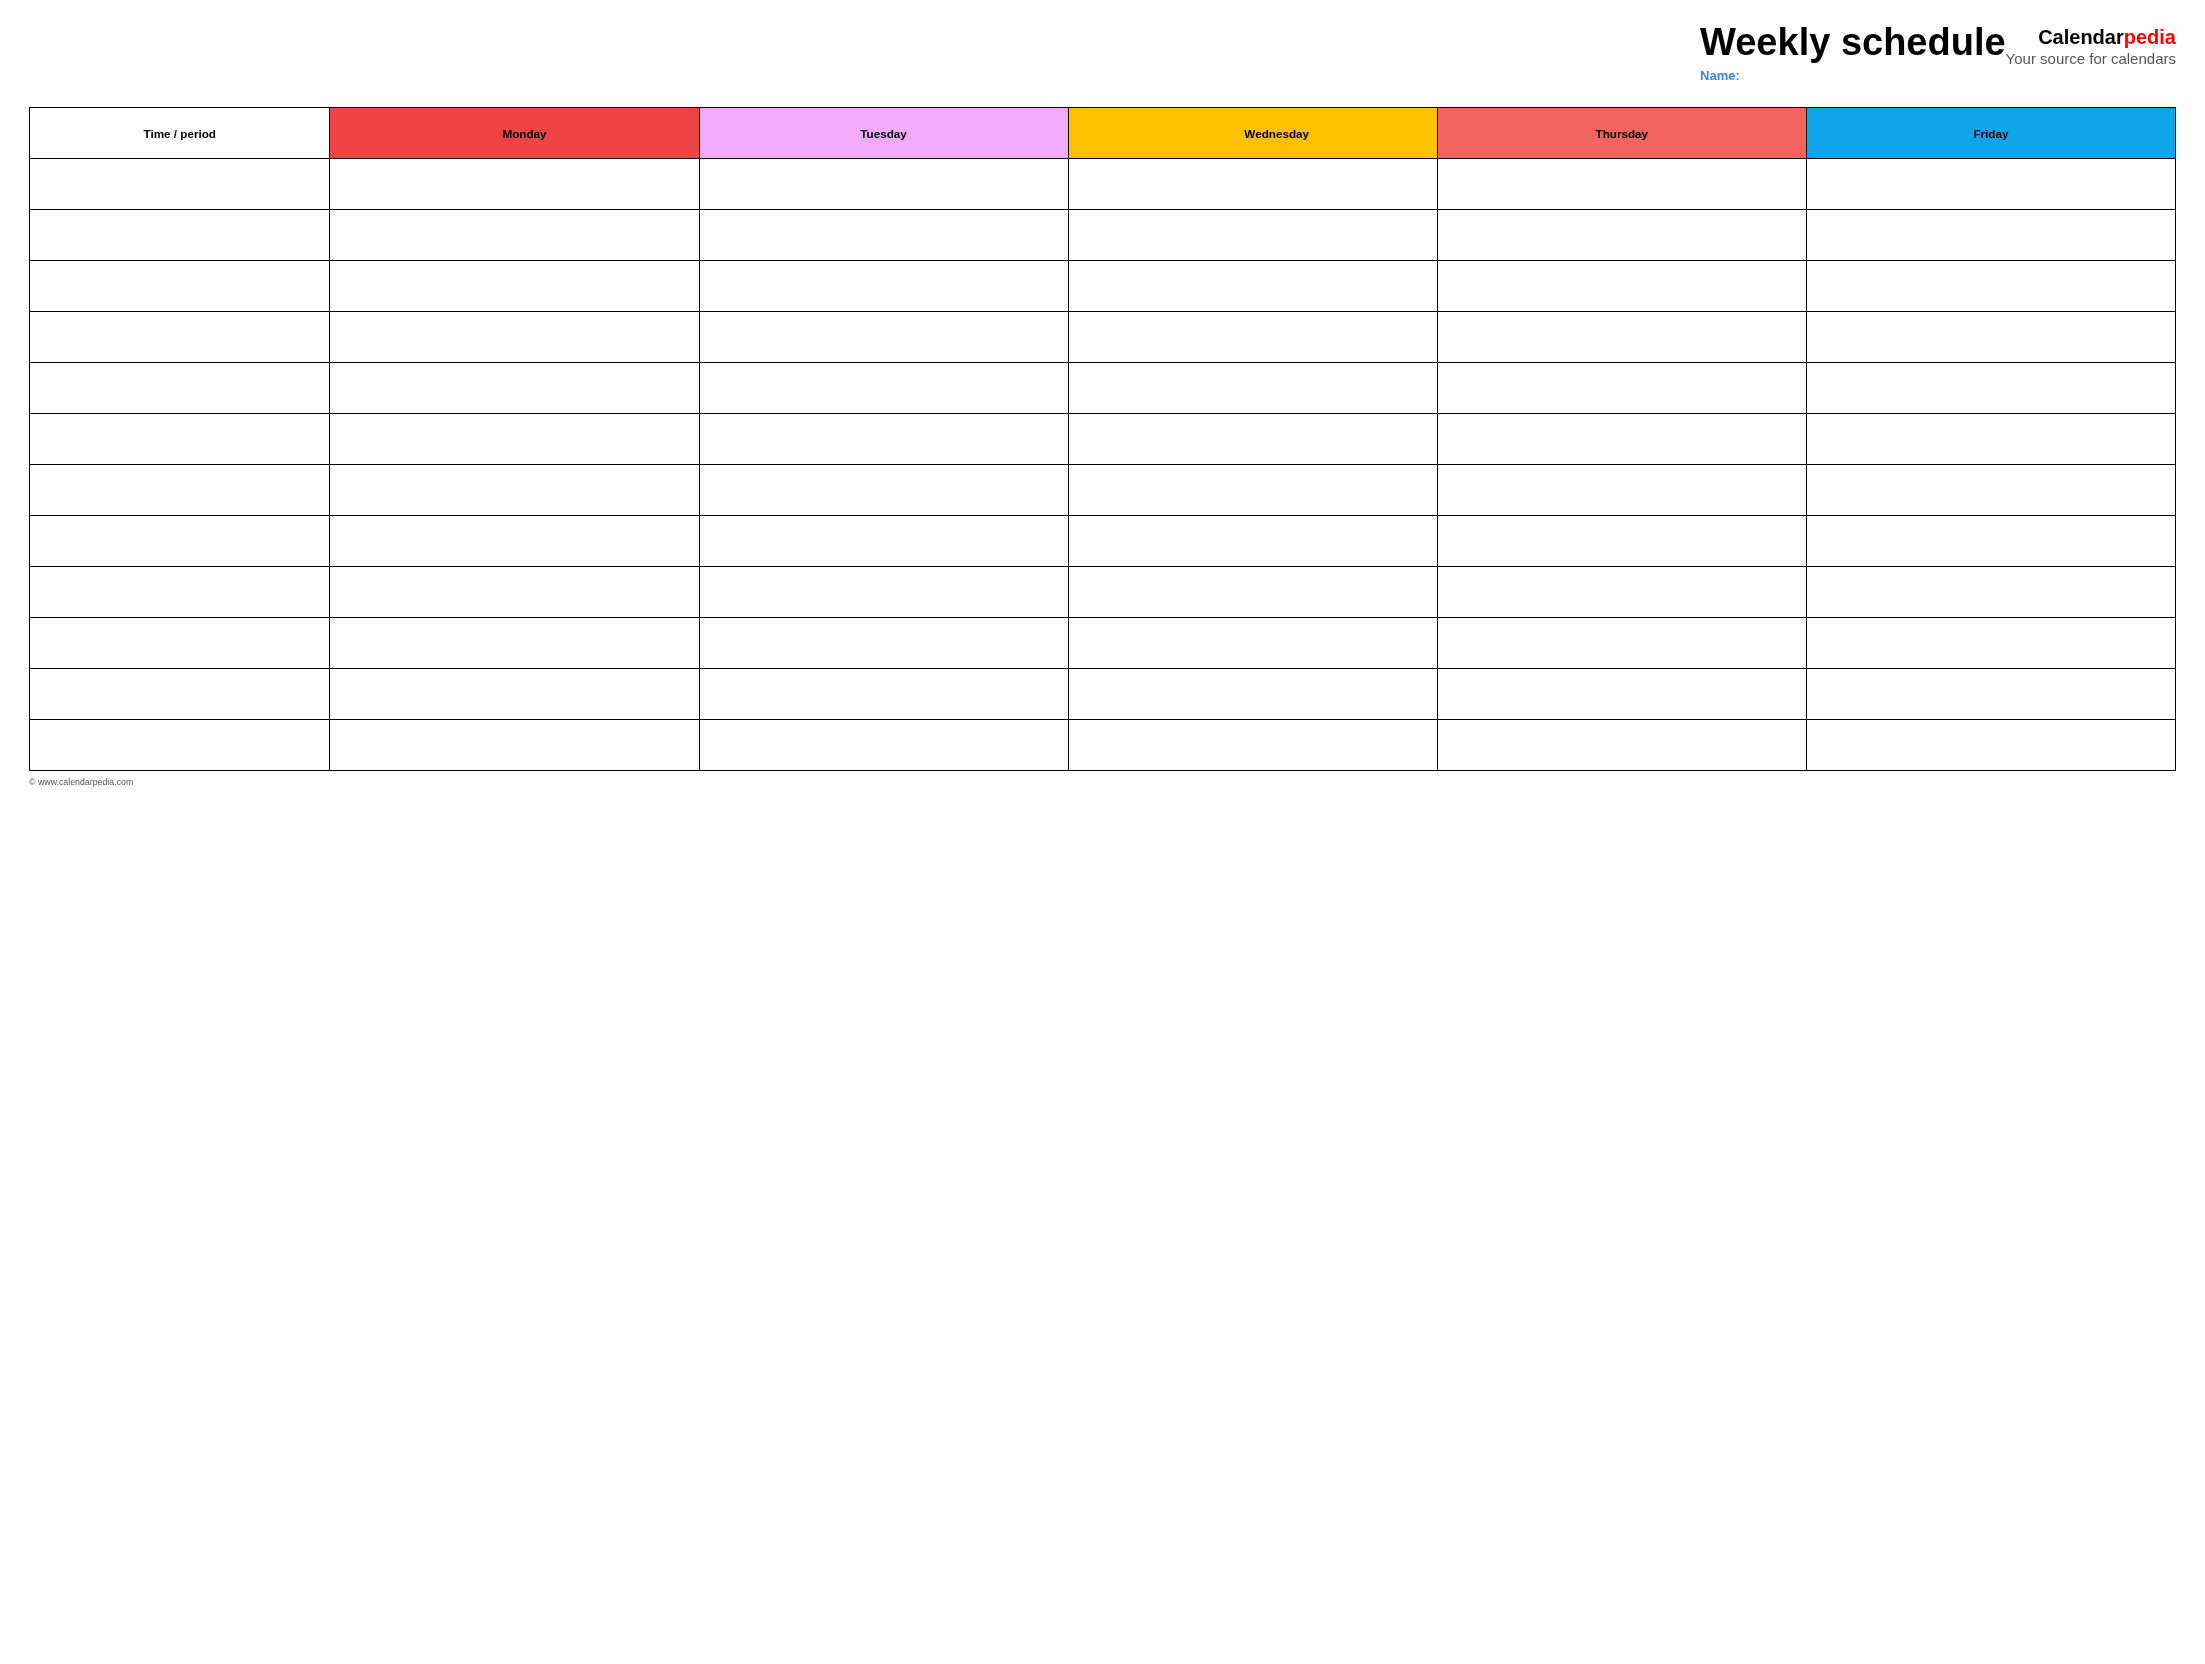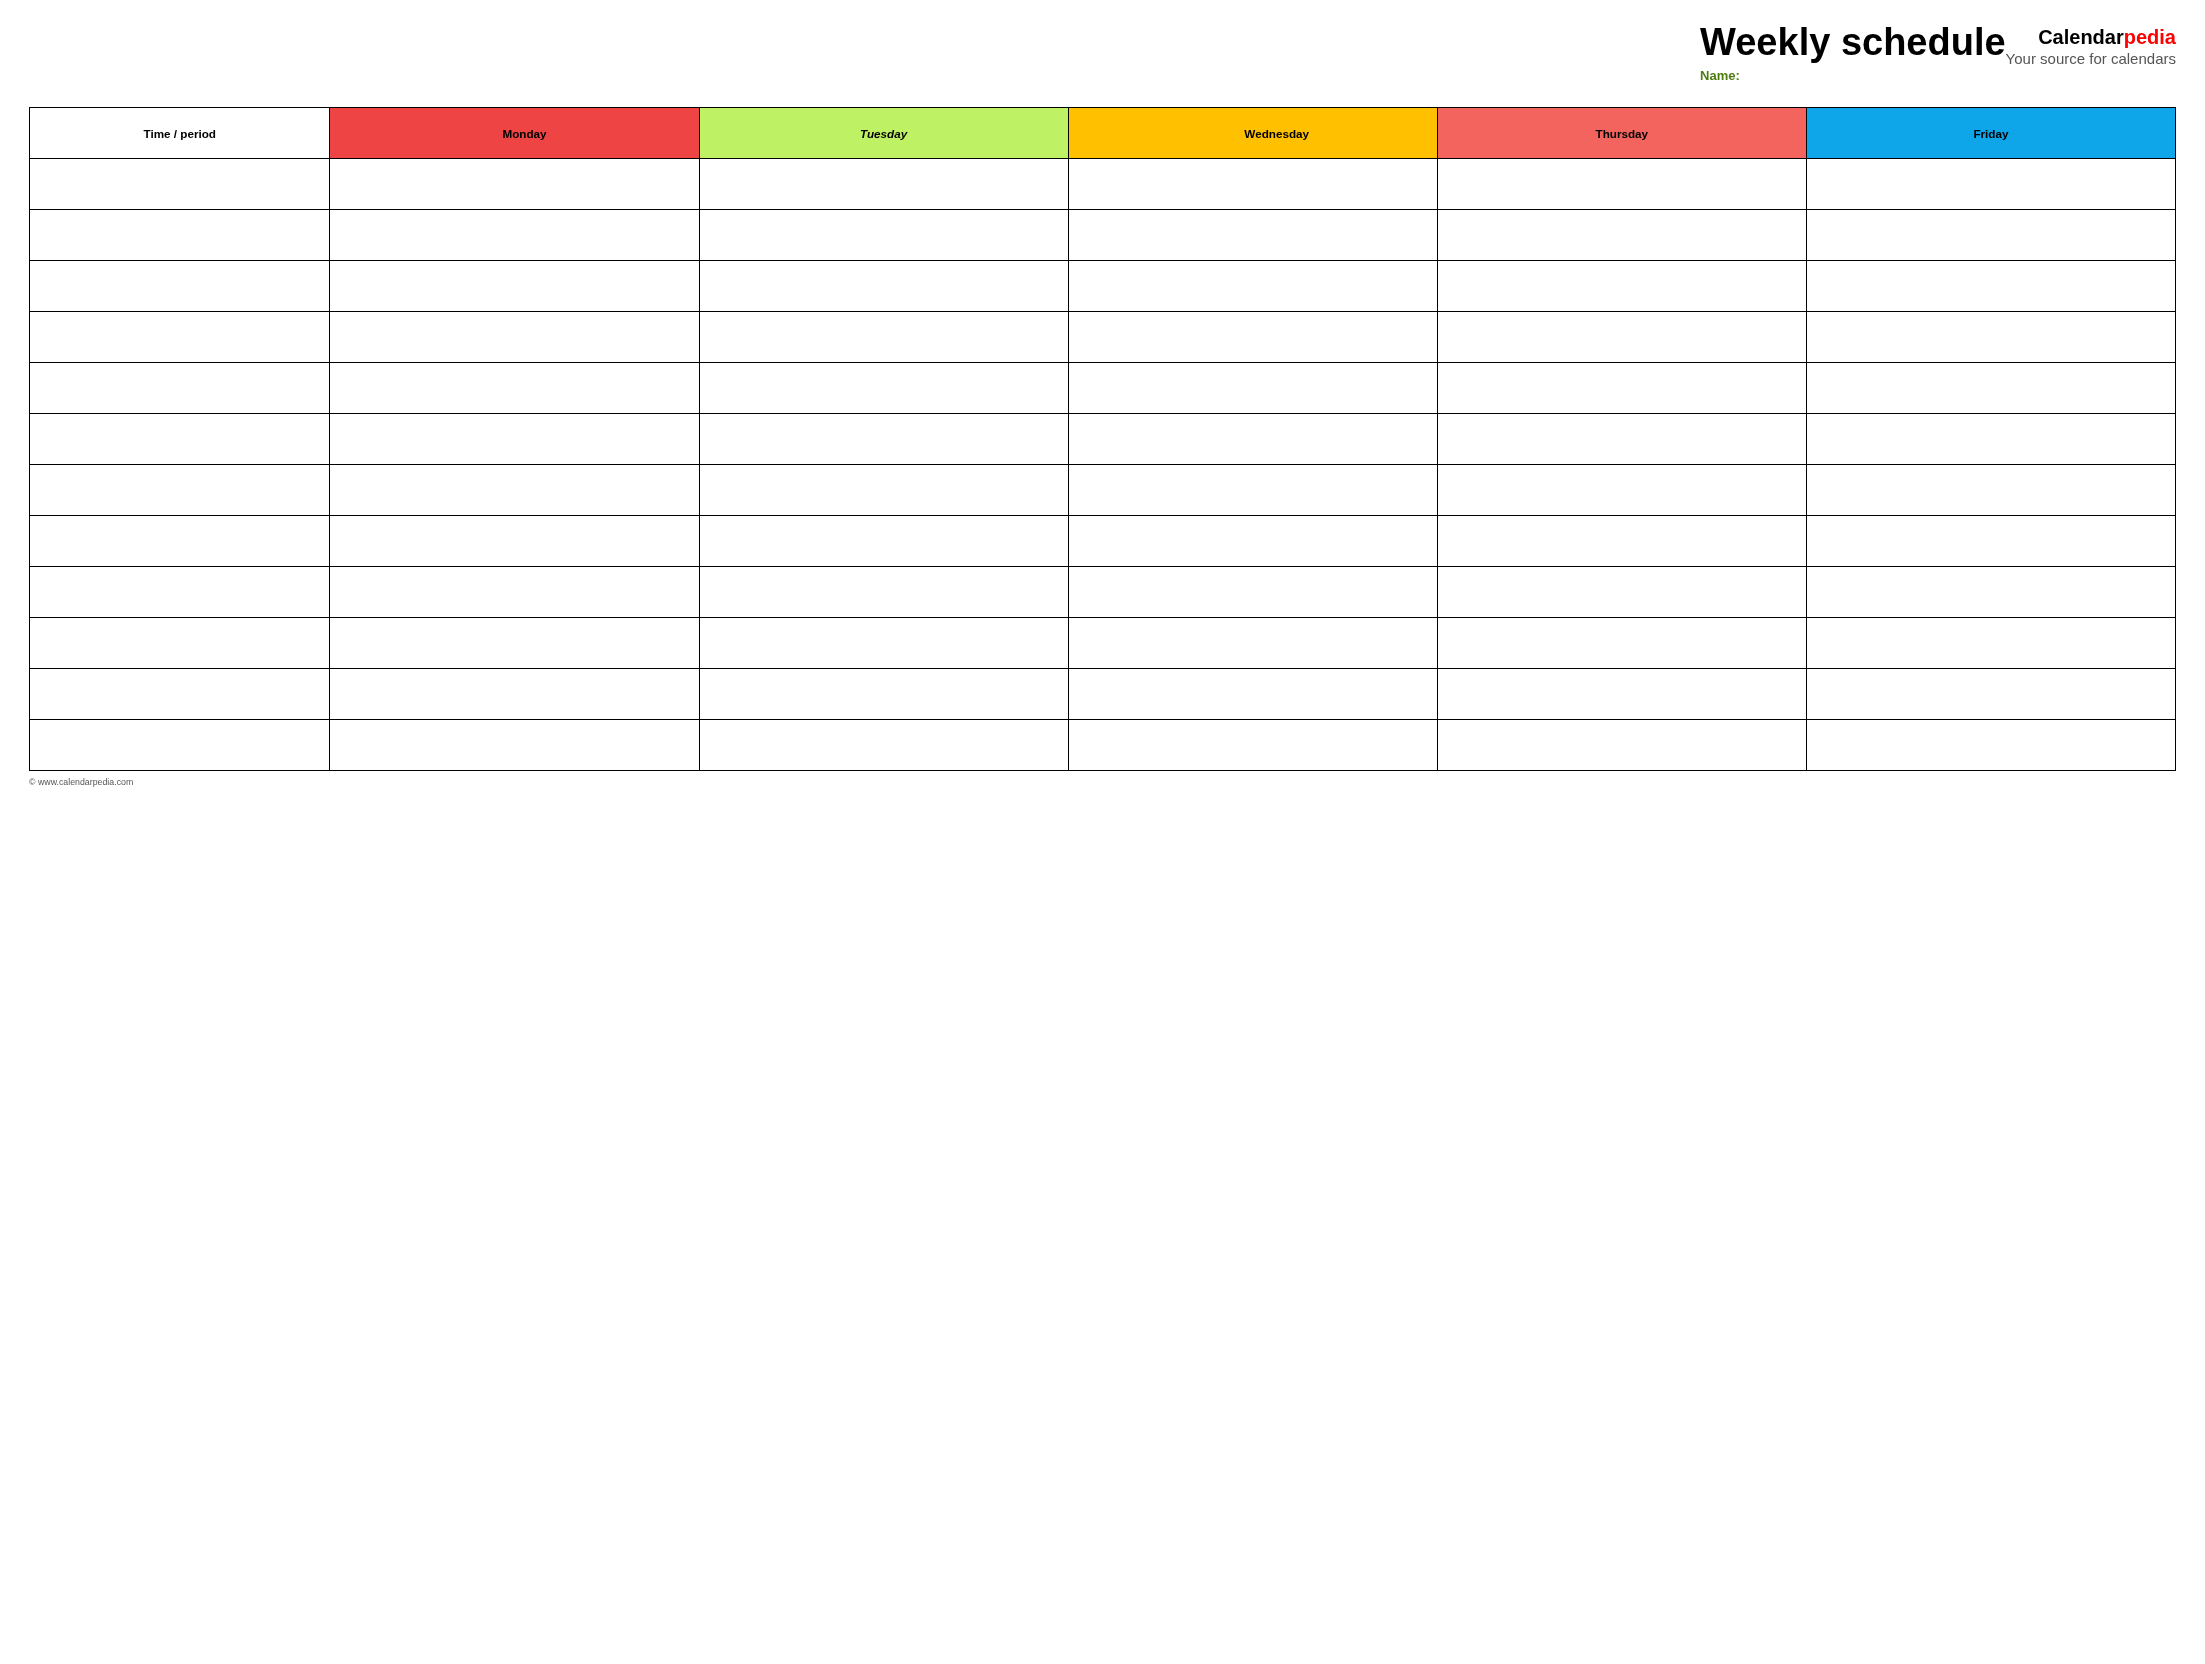--- a/index.html
+++ b/index.html
@@ -31,21 +31,21 @@
     .main-title {
       font-size: 38px;
       font-weight: bold;
       color: #000000;
       line-height: 1.1;
     }
 
     .name-label {
       font-size: 13px;
       font-weight: bold;
-      color: #4d7c0f;
+      color: #3b82f6;
       margin-top: 4.4px;
     }
 
     .logo-area {
       display: flex;
       flex-direction: column;
       align-items: flex-end;
       margin-top: 2.9px;
     }
 
@@ -95,24 +95,23 @@
     }
 
     .schedule-table th.monday {
       background: #ef4444;
       color: #000000;
       width: 17.2%;
       padding-left: 20px;
     }
 
     .schedule-table th.tuesday {
-      background: #bef264;
-      color: #000000;
-      width: 17.2%;
-      font-style: italic;
+      background: #f0abfc;
+      color: #000000;
+      width: 17.2%;
     }
 
     .schedule-table th.wednesday {
       background: #ffc000;
       color: #000000;
       width: 17.2%;
       padding-left: 48px;
     }
 
     .schedule-table th.thursday {

